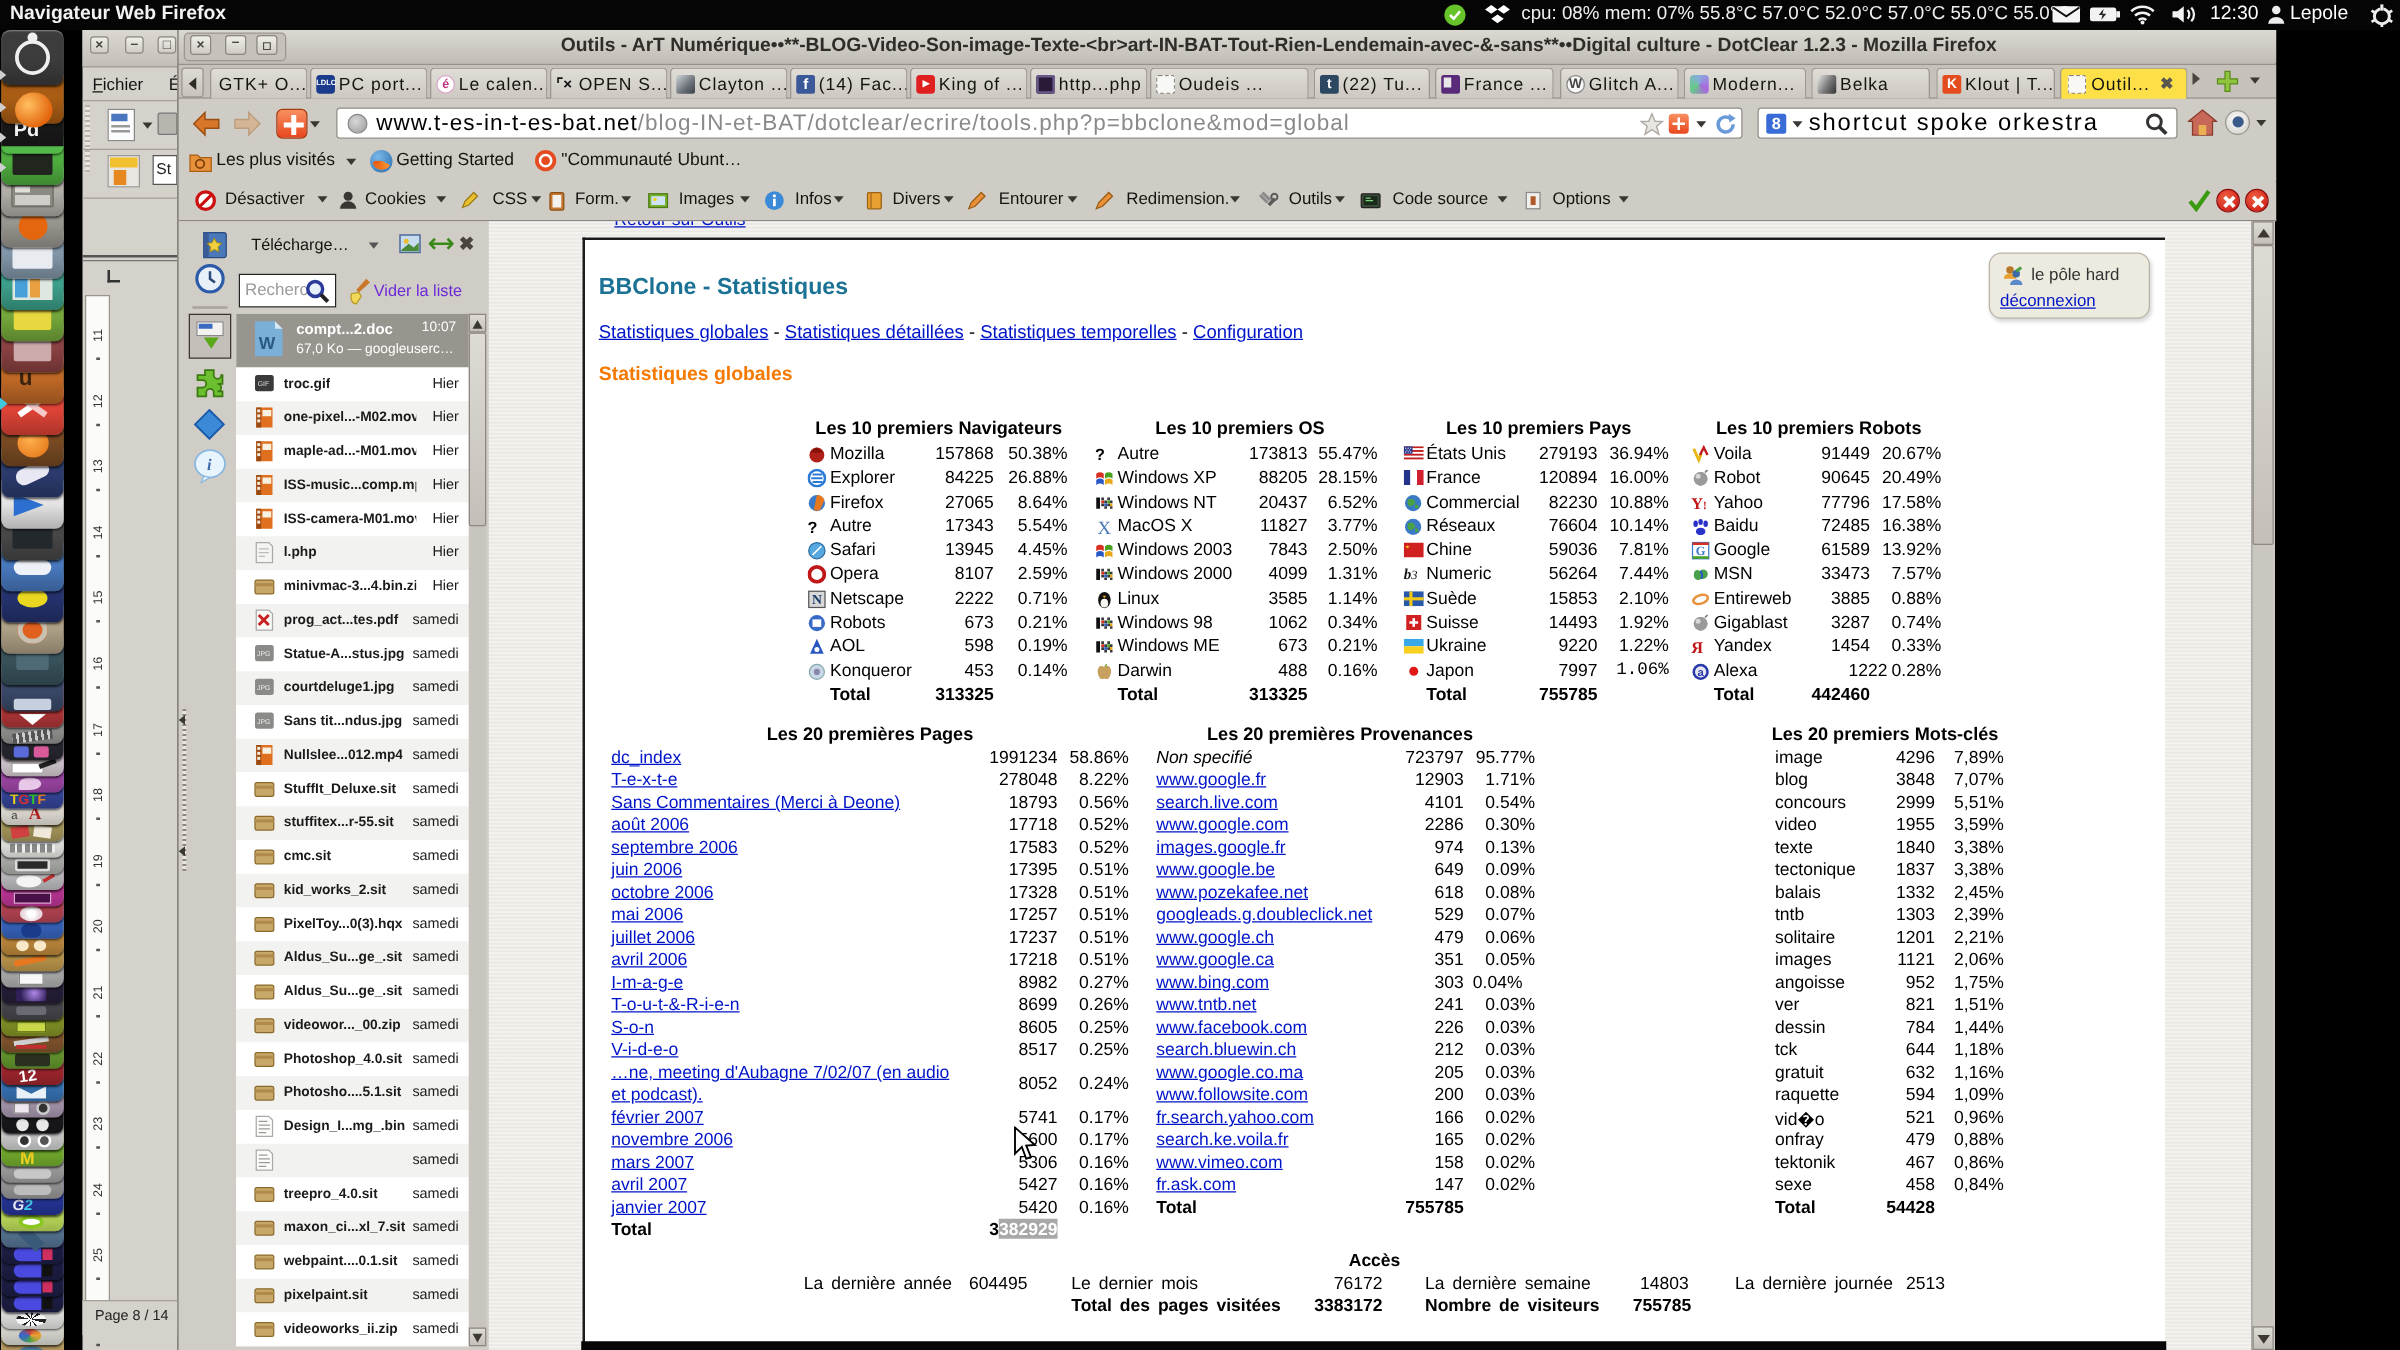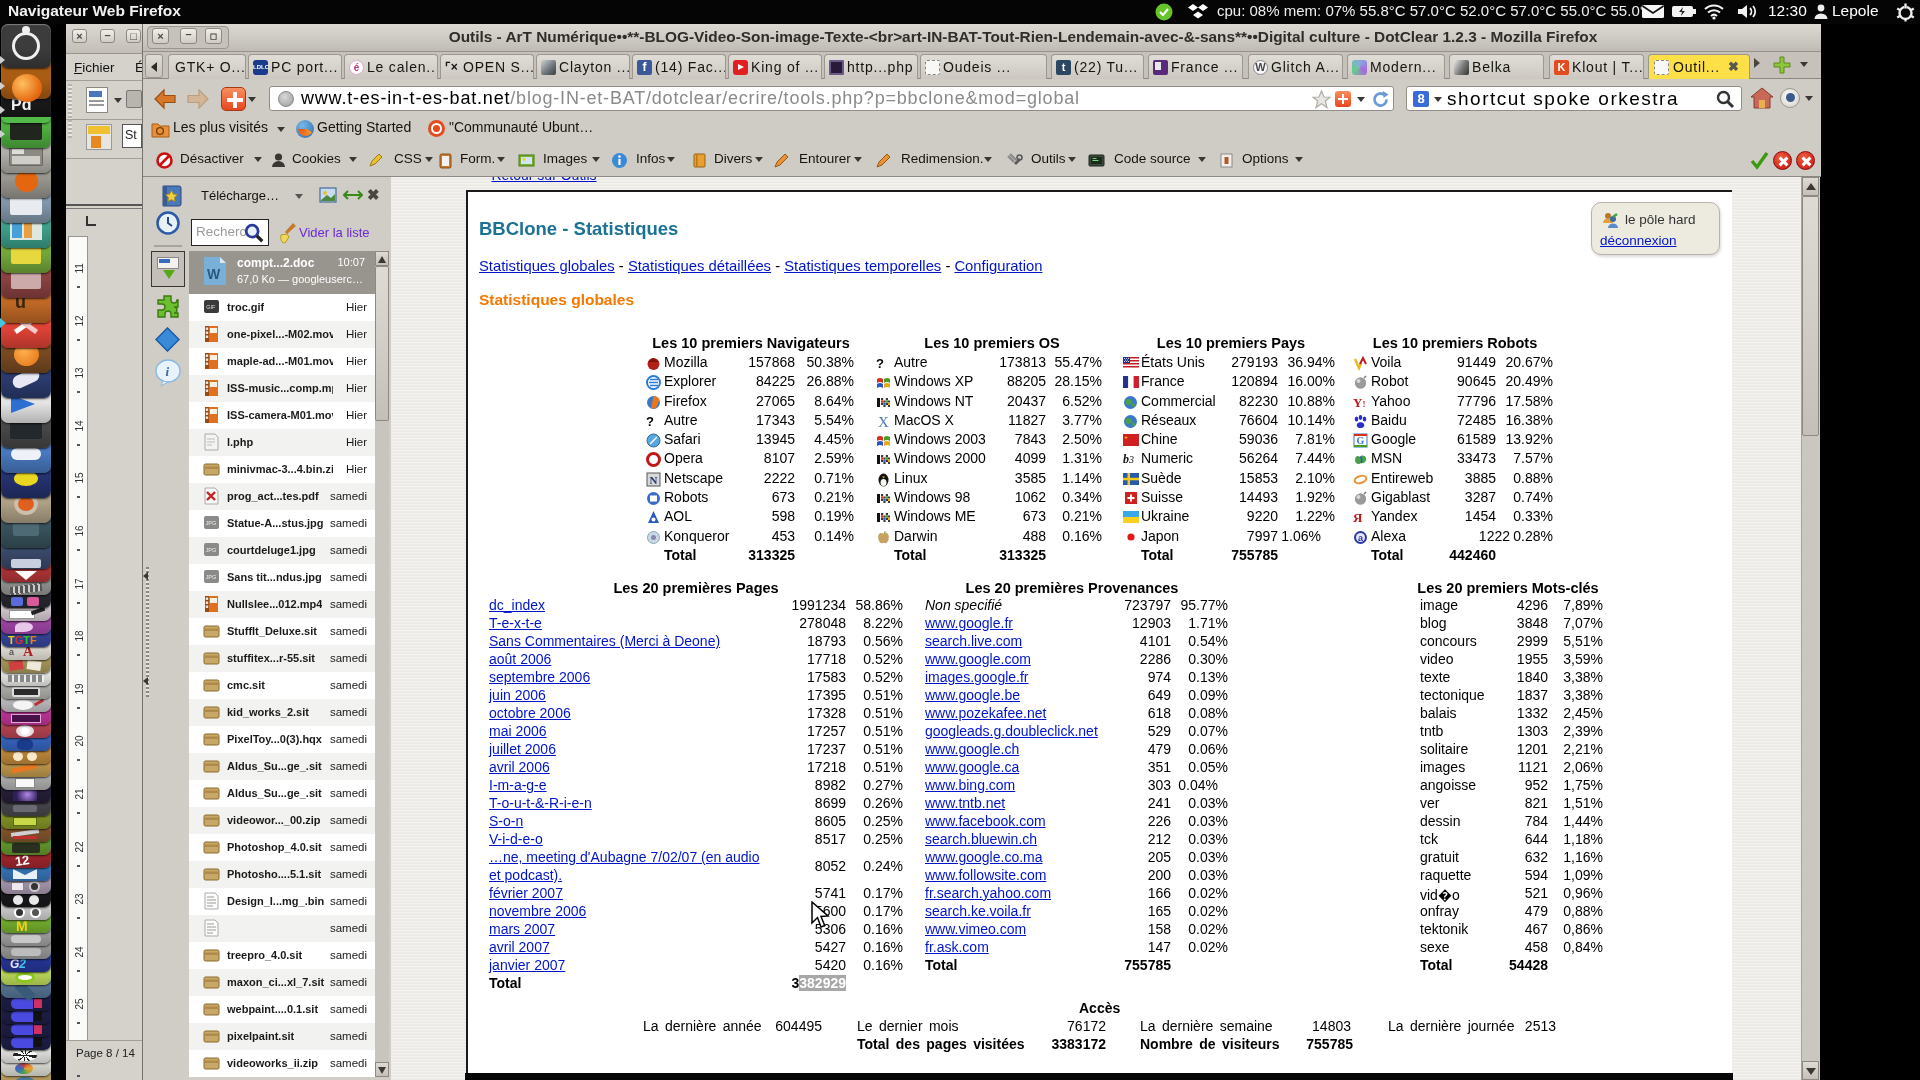--- a/index.html
+++ b/index.html
@@ -1382,21 +1382,21 @@
                 <div class="cnt" style="left:55px;width:100px;">9220</div>
                 <div class="cnt" style="left:142px;width:70px;">1.22%</div>
               </div>
               <div class="trow">
                 <div class="ticn"><svg width="16" height="12">
                     <rect width="16" height="12" fill="#fff"></rect>
                     <circle cx="8" cy="6" r="3.6" fill="#e01818"></circle>
                   </svg></div>
                 <div class="nm2" style="left:18px;">Japon</div>
                 <div class="cnt" style="left:55px;width:100px;">7997</div>
-                <div class="cnt" style="left:128px;width:70px;">1.06%</div>
+                <div class="cnt" style="left:142px;width:70px;font-family:Liberation Mono, monospace;">1.06%</div>
               </div>
               <div class="trow" style="font-weight:bold;">
                 <div class="nm2" style="left:18px;">Total</div>
                 <div class="cnt" style="left:55px;width:100px;">755785</div>
               </div>
             </div>
           </div>
           <div class="tbl" style="left:885px;top:143px;">
             <div class="thead" style="left:-48px;top:0;width:300px;">Les 10 premiers Robots</div>
             <div style="position:absolute;left:0;top:19px;">

